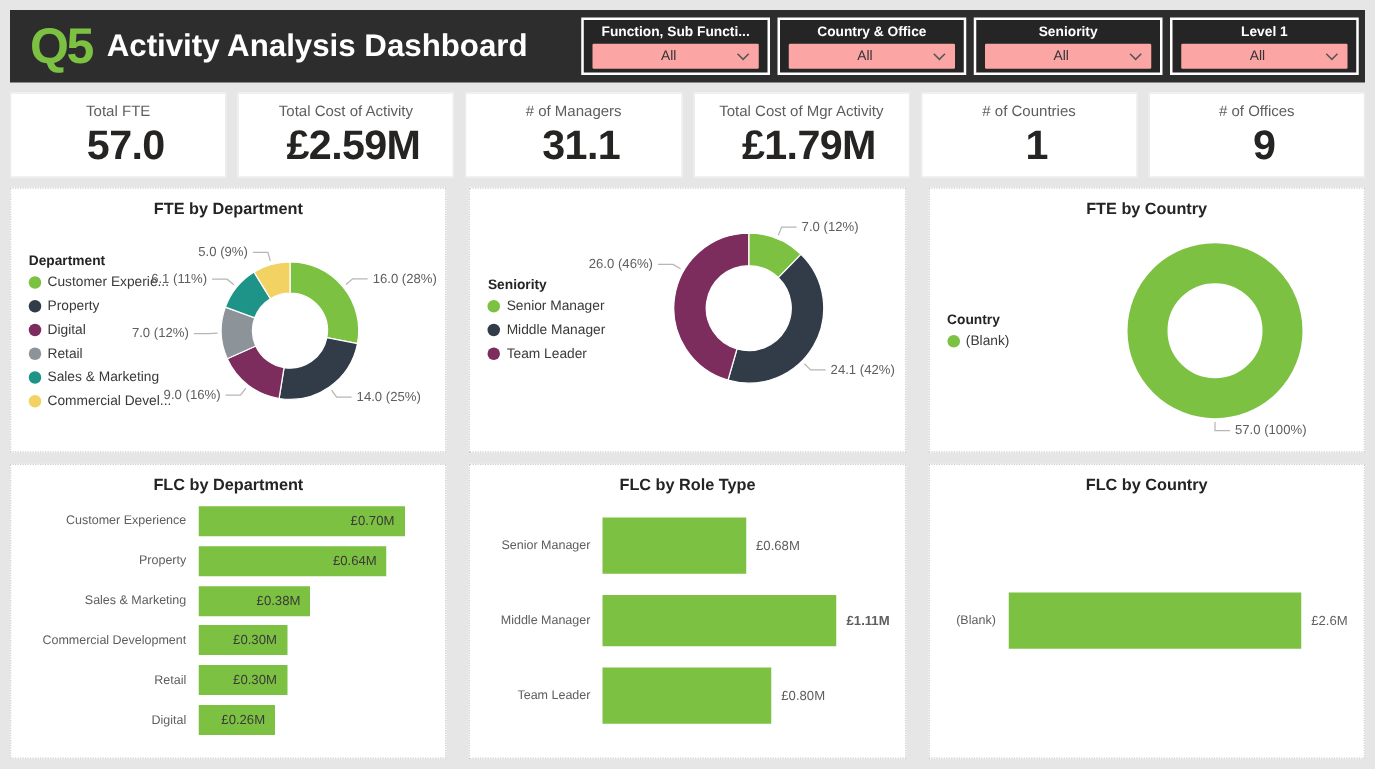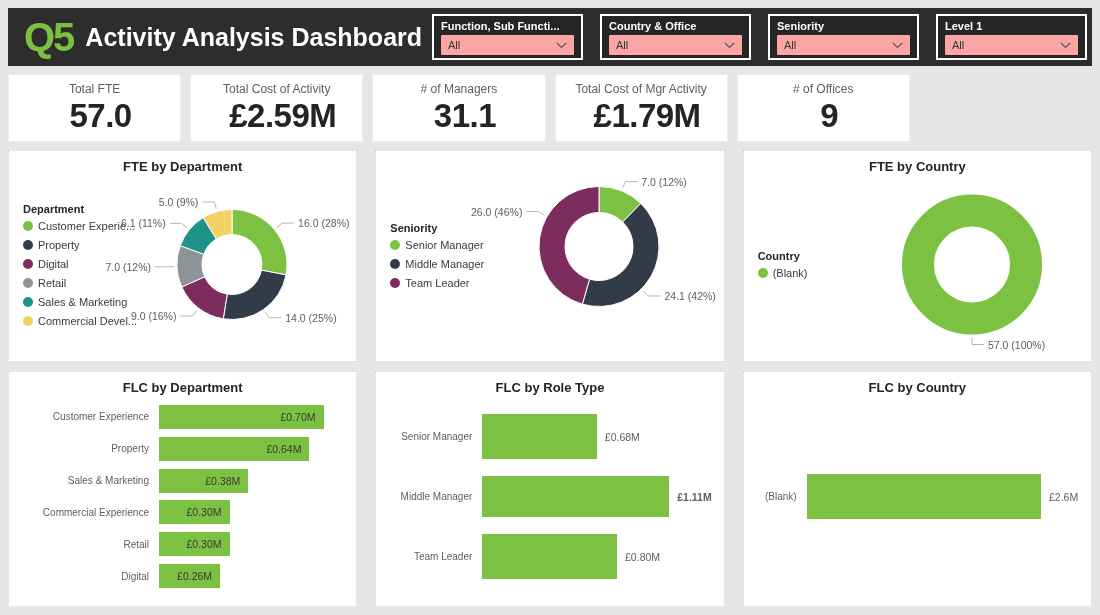--- a/index.html
+++ b/index.html
@@ -8,21 +8,21 @@
     background:#E6E6E6;
     font-family:"Liberation Sans","DejaVu Sans",sans-serif;
     overflow:hidden;
   }
   .page { width:100%; height:100%; padding:8px; display:flex; flex-direction:column; gap:8px; }
 
   
   .hdr { flex:0 0 58px; background:#2D2D2D; display:flex; align-items:center; padding:0 5px 0 16px; }
   .logo { color:#7CC142; font-size:40px; font-weight:700; letter-spacing:-2px; line-height:1; }
   .hdr-title { color:#FFFFFF; font-size:25px; font-weight:700; margin-left:12px; white-space:nowrap; }
-  .filters { margin-left:auto; display:flex; gap:17px; }
+  .filters { margin-left:auto; display:flex; gap:6px;text-align:center; }
   .filter { width:151px; height:46px; background:#252525; border:2px solid #FFFFFF; padding:4px 7px; }
   .filter-label { color:#FFFFFF; font-size:11px; font-weight:700; white-space:nowrap; overflow:hidden; }
   .filter-select { margin-top:3px; background:#fca5a5; height:20px; display:flex; align-items:center; padding:0 7px; cursor:pointer; border-radius:1px; }
   .sel-value { font-size:11px; color:#333333; flex:1; }
   .chev { flex:0 0 auto; display:flex; }
 
   
   .kpi-row { flex:0 0 68px; display:grid; grid-template-columns:repeat(6,1fr); gap:9px; }
   .kpi { background:#FFFFFF; border:1px solid #ECECEC; text-align:center; padding-top:7px; }
   .kpi-label { font-size:12px; color:#605E5C; }
@@ -118,20 +118,24 @@
       <div class="kpi-label">Total Cost of Activity</div>
       <div class="kpi-value">£2.59M</div>
     </div>
     <div class="kpi">
       <div class="kpi-label"># of Managers</div>
       <div class="kpi-value">31.1</div>
     </div>
     <div class="kpi">
       <div class="kpi-label">Total Cost of Mgr Activity</div>
       <div class="kpi-value">£1.79M</div>
+    </div>
+    <div class="kpi">
+      <div class="kpi-label"># of Countries</div>
+      <div class="kpi-value">1</div>
     </div>
     <div class="kpi">
       <div class="kpi-label"># of Offices</div>
       <div class="kpi-value">9</div>
     </div>
   </div>
 
   <div class="grid">
     <div class="card">
       <div class="card-title">FTE by Department</div>
@@ -259,21 +263,21 @@
           </div>
           <div class="bar-row">
             <div class="bar-cat" style="width: 142px;">Sales &amp; Marketing</div>
             <div class="bar-track" style="height: 24px;">
               <div class="bar-fill" style="width: 48.7179%; background: rgb(124, 193, 66);">
                 <span class="bar-val inside">£0.38M</span>
               </div>
             </div>
           </div>
           <div class="bar-row">
-            <div class="bar-cat" style="width: 142px;">Commercial Experience</div>
+            <div class="bar-cat" style="width: 142px;">Commercial Development</div>
             <div class="bar-track" style="height: 24px;">
               <div class="bar-fill" style="width: 38.4615%; background: rgb(124, 193, 66);">
                 <span class="bar-val inside">£0.30M</span>
               </div>
             </div>
           </div>
           <div class="bar-row">
             <div class="bar-cat" style="width: 142px;">Retail</div>
             <div class="bar-track" style="height: 24px;">
               <div class="bar-fill" style="width: 38.4615%; background: rgb(124, 193, 66);">

